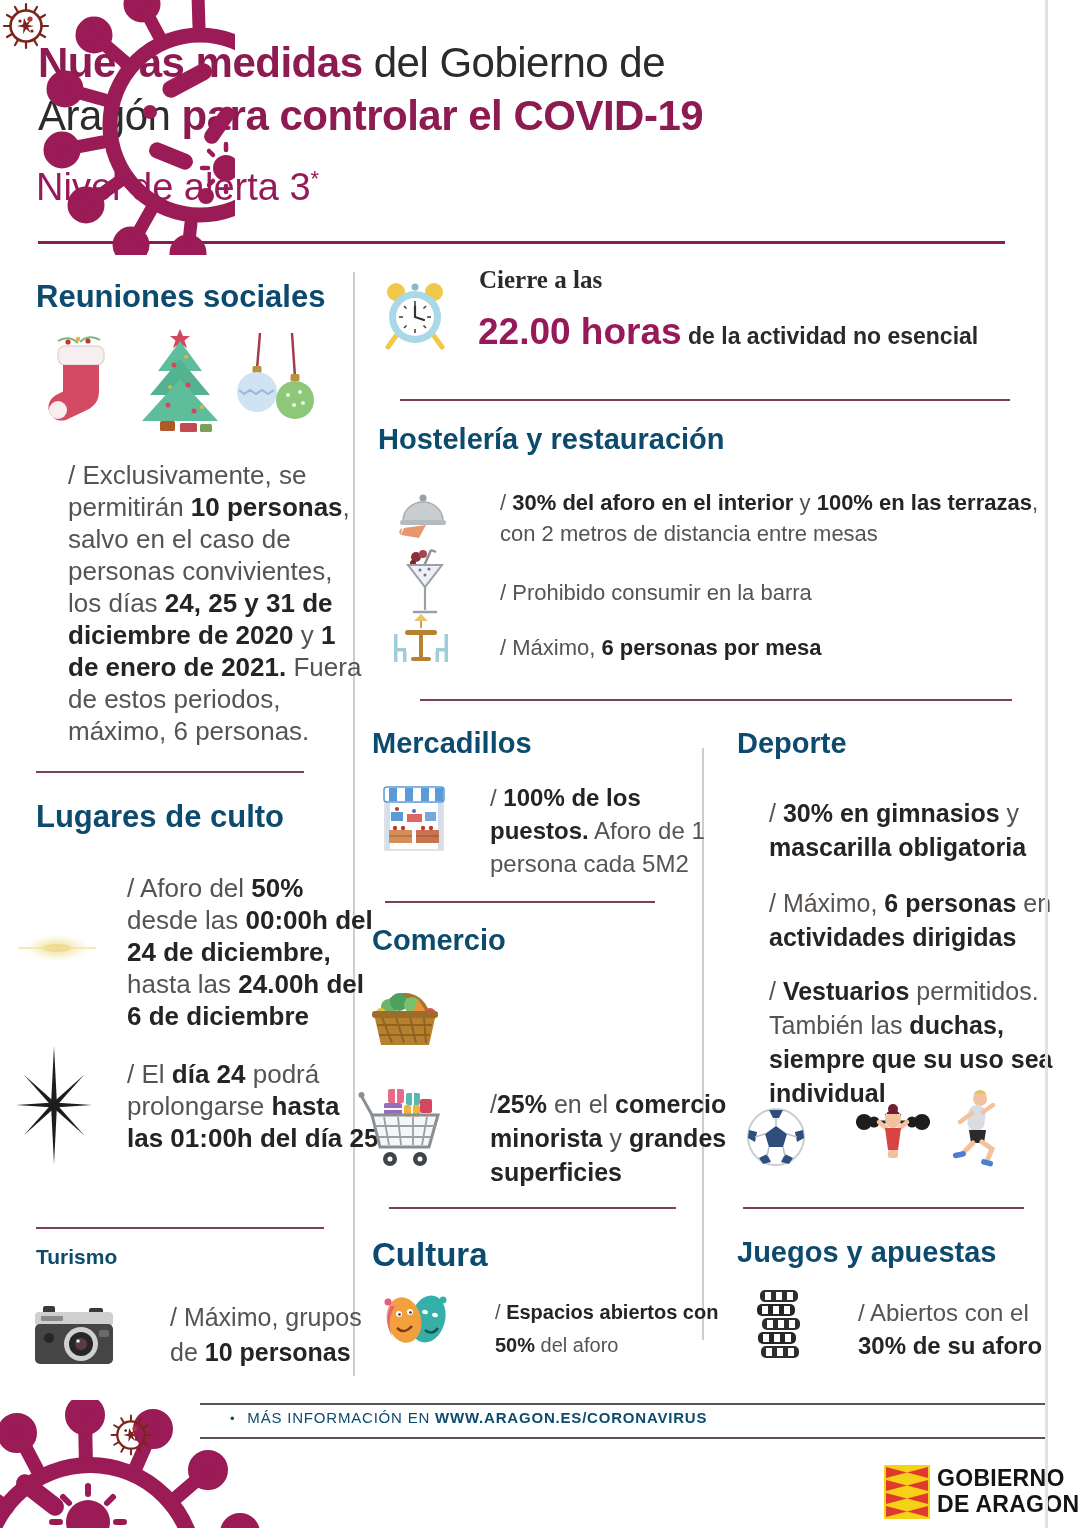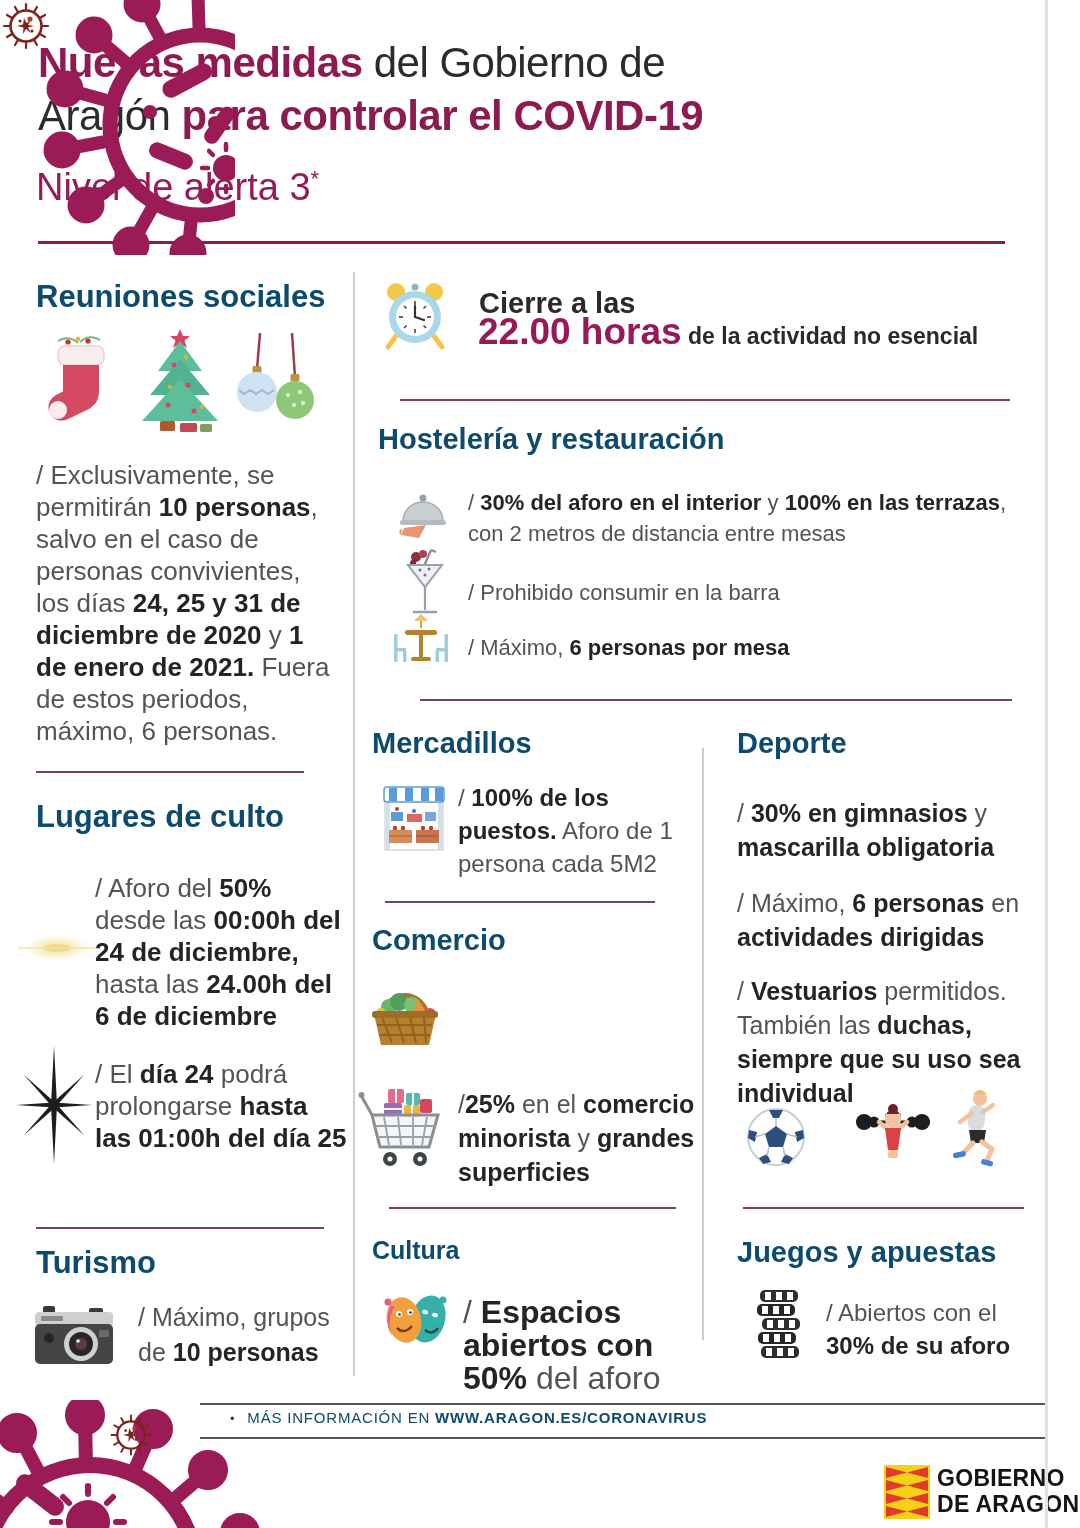--- a/index.html
+++ b/index.html
@@ -26,46 +26,46 @@
   #div-turismo{left:36px;top:1227px;width:288px;}
   #div-cierre{left:400px;top:399px;width:610px;}
   #div-host{left:420px;top:699px;width:592px;}
   #div-merc{left:385px;top:901px;width:270px;}
   #div-cult{left:389px;top:1207px;width:287px;}
   #div-jueg{left:743px;top:1207px;width:281px;}
   
   .shead{position:absolute;font-weight:800;color:#0c4a6e;white-space:nowrap;}
   #h-reuniones{left:36px;top:279px;font-size:31px;}
   #h-lugares{left:36px;top:799px;font-size:31px;}
-  #h-turismo{left:36px;top:1245px;font-size:31px;}
+  #h-turismo{left:36px;top:1245px;font-size:21px;}
   #h-host{left:378px;top:423px;font-size:29px;}
   #h-merc{left:372px;top:727px;font-size:29px;}
   #h-com{left:372px;top:924px;font-size:29px;}
-  #h-cult{left:372px;top:1236px;font-size:25px;}
+  #h-cult{left:372px;top:1236px;font-size:33px;}
   #h-dep{left:737px;top:727px;font-size:29px;}
   #h-jueg{left:737px;top:1236px;font-size:29px;}
   
-  #cierre-intro{left:479px;top:287px;font-size:29px;font-weight:800;color:#2b2a29;}
+  #cierre-intro{left:479px;top:266px;font-size:25px;font-weight:800;color:#2b2a29;font-family:Liberation Serif, serif;}
   #cierre-line2{left:478px;top:311px;white-space:nowrap;}
   #cierre-line2 .time{font-size:37px;font-weight:800;color:#98195A;}
   #cierre-line2 .detail{font-size:23px;font-weight:800;color:#2b2a29;}
   
-  .btxt{position:absolute;color:#565350;font-weight:400;}
+  .btxt{position:absolute;color:#565350;font-weight:400;margin-left:32px;}
   .btxt .sb{font-weight:800;color:#262423;}
   #reu-body{left:36px;top:459px;width:298px;font-size:26px;line-height:32px;}
   #lug-b1{left:95px;top:872px;width:252px;font-size:26px;line-height:32px;}
   #lug-b2{left:95px;top:1058px;width:252px;font-size:26px;line-height:32px;}
   #tur-b1{left:138px;top:1300px;width:218px;font-size:25px;line-height:35px;}
   #host-b1{left:468px;top:487px;width:575px;font-size:22px;line-height:31px;}
   #host-b2{left:468px;top:577px;width:575px;font-size:22px;line-height:31px;}
   #host-b3{left:468px;top:632px;width:575px;font-size:22px;line-height:31px;}
   #merc-b1{left:458px;top:781px;width:242px;font-size:24px;line-height:33px;}
   #com-b1{left:458px;top:989px;width:252px;font-size:25px;line-height:34px;}
   #com-b2{left:458px;top:1087px;width:252px;font-size:25px;line-height:34px;}
-  #cult-b1{left:463px;top:1296px;width:235px;font-size:32px;line-height:33px;}
+  #cult-b1{left:463px;top:1296px;width:235px;font-size:20px;line-height:33px;}
   #dep-b1{left:737px;top:796px;width:308px;font-size:25px;line-height:34px;}
   #dep-b2{left:737px;top:886px;width:308px;font-size:25px;line-height:34px;}
   #dep-b3{left:737px;top:974px;width:308px;font-size:25px;line-height:34px;}
   #jueg-b1{left:826px;top:1296px;width:218px;font-size:24px;line-height:33px;}
   
   .fline{position:absolute;left:200px;width:845px;height:2px;background:#5d5151;}
   #fl1{top:1403px;} #fl2{top:1437px;}
   #ftext{position:absolute;left:230px;top:1409px;font-size:15px;letter-spacing:0.8px;
          color:#0c4a6e;font-weight:500;white-space:nowrap;}
   #ftext .furl{font-weight:800;}

